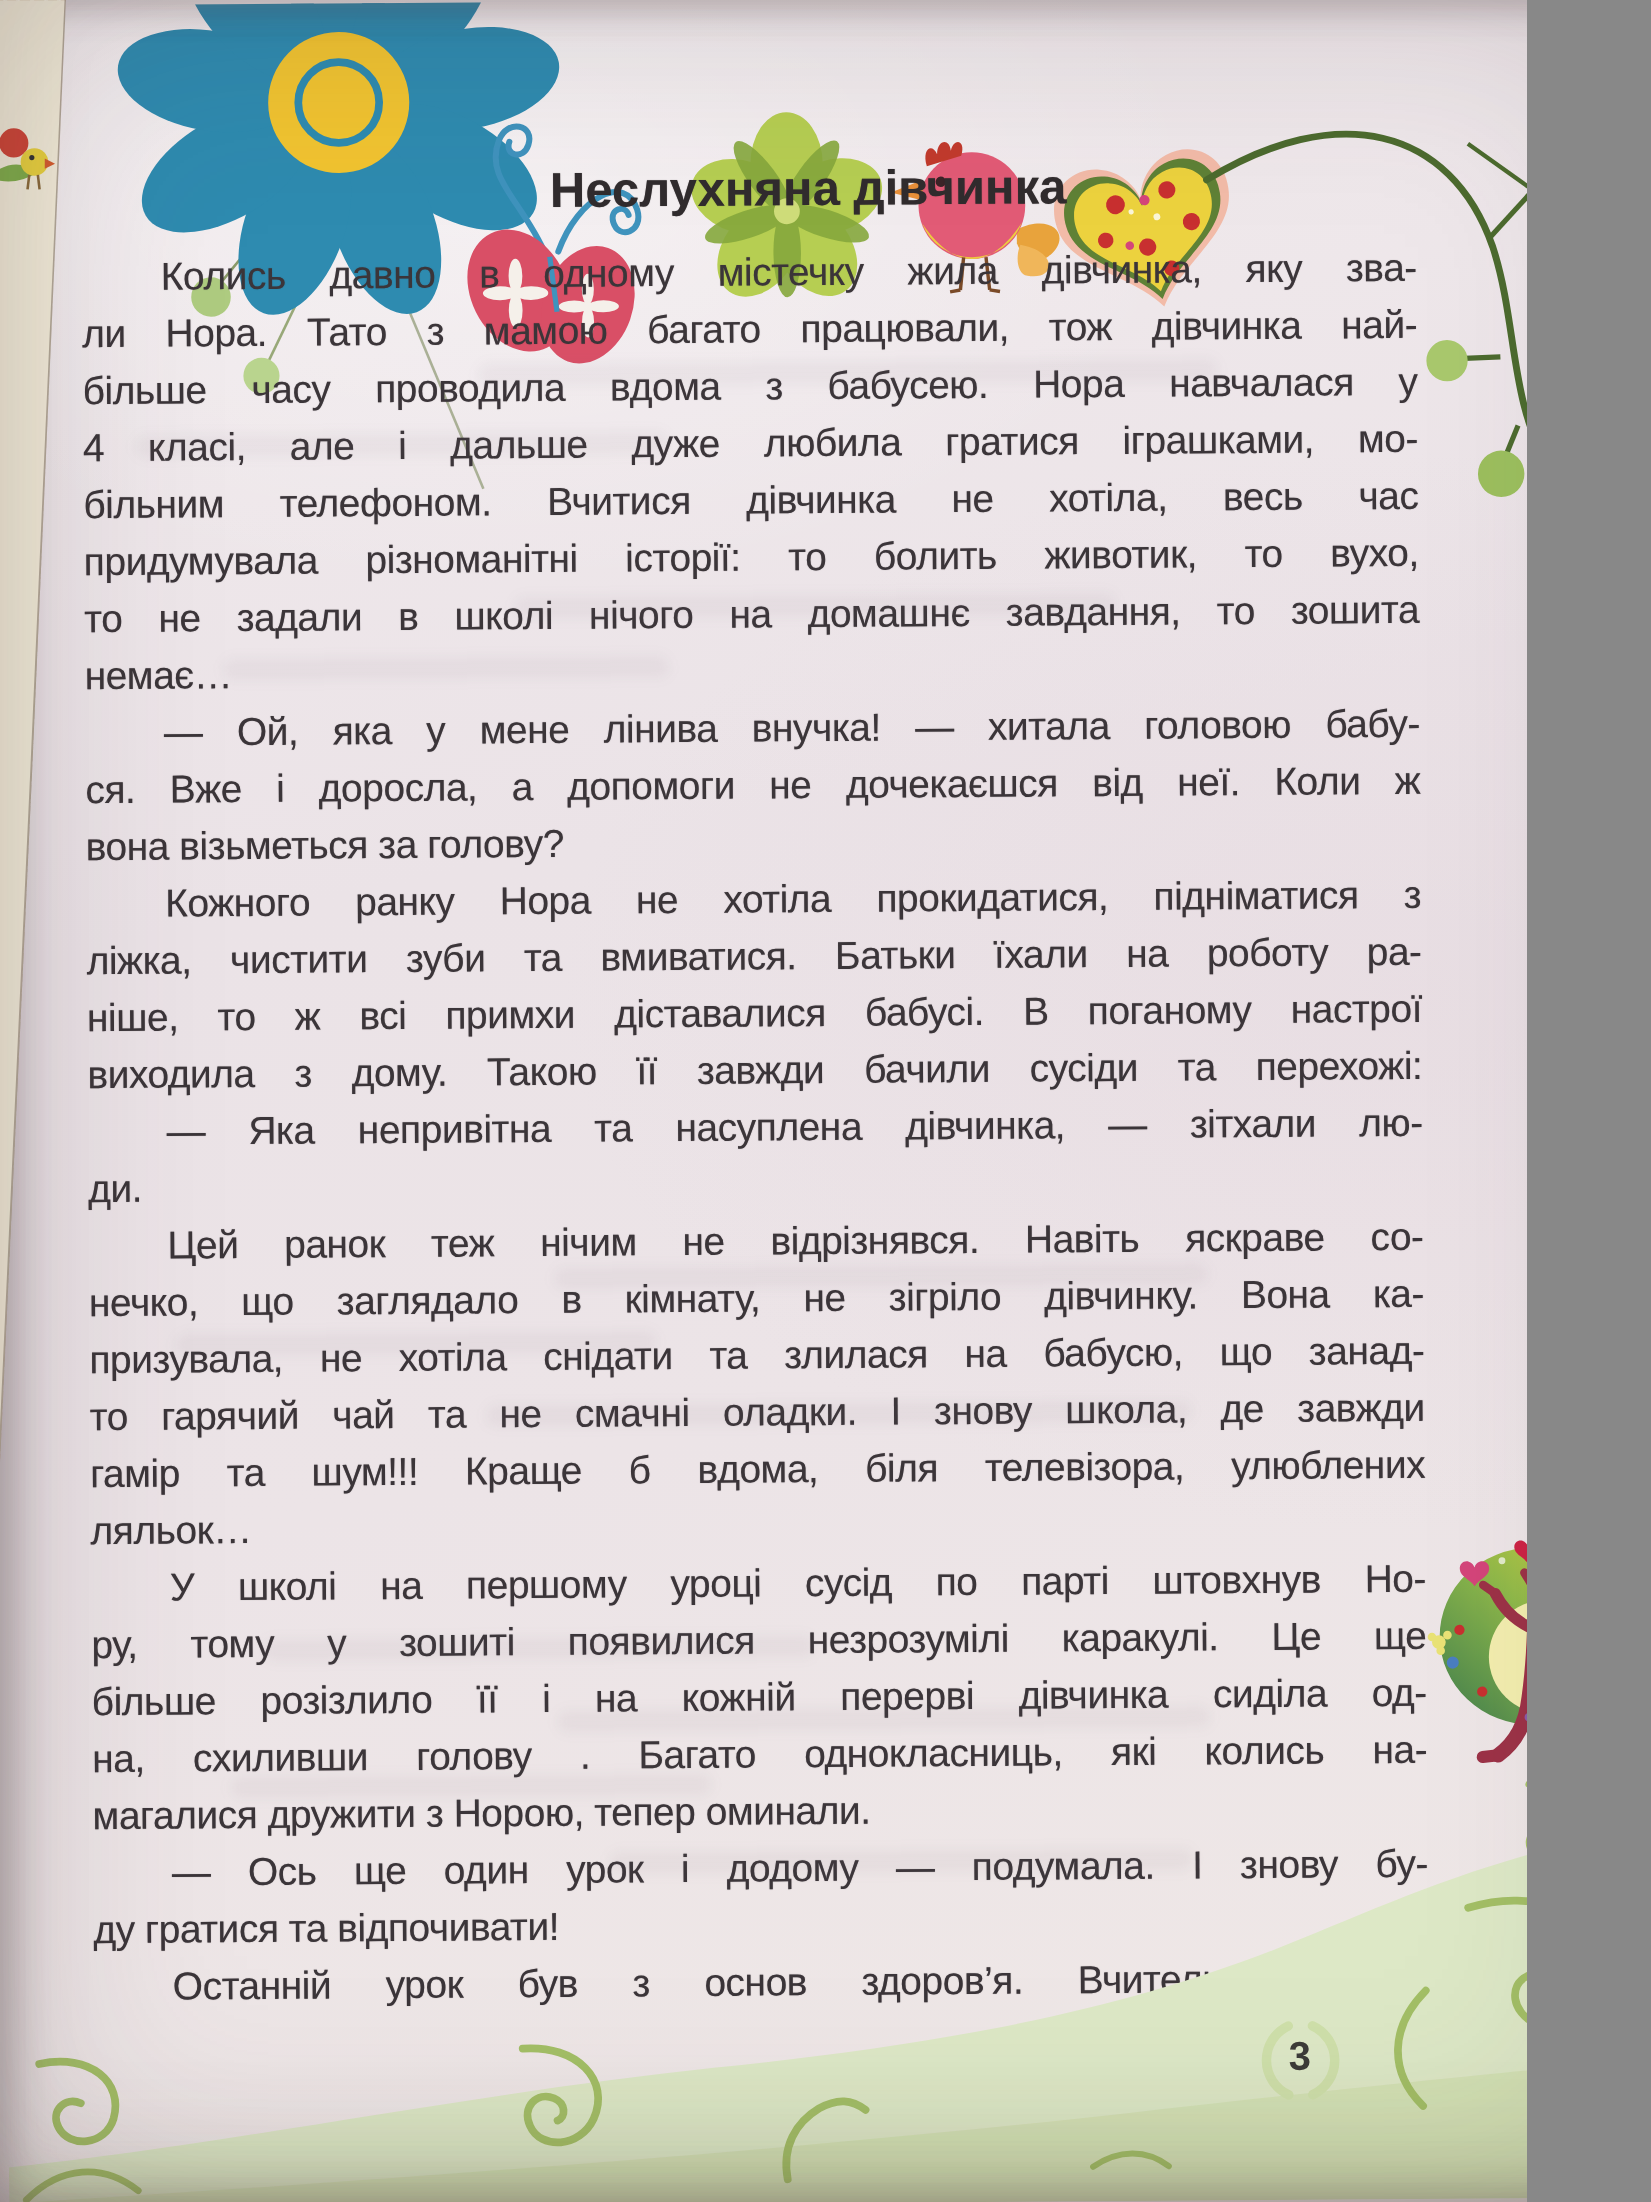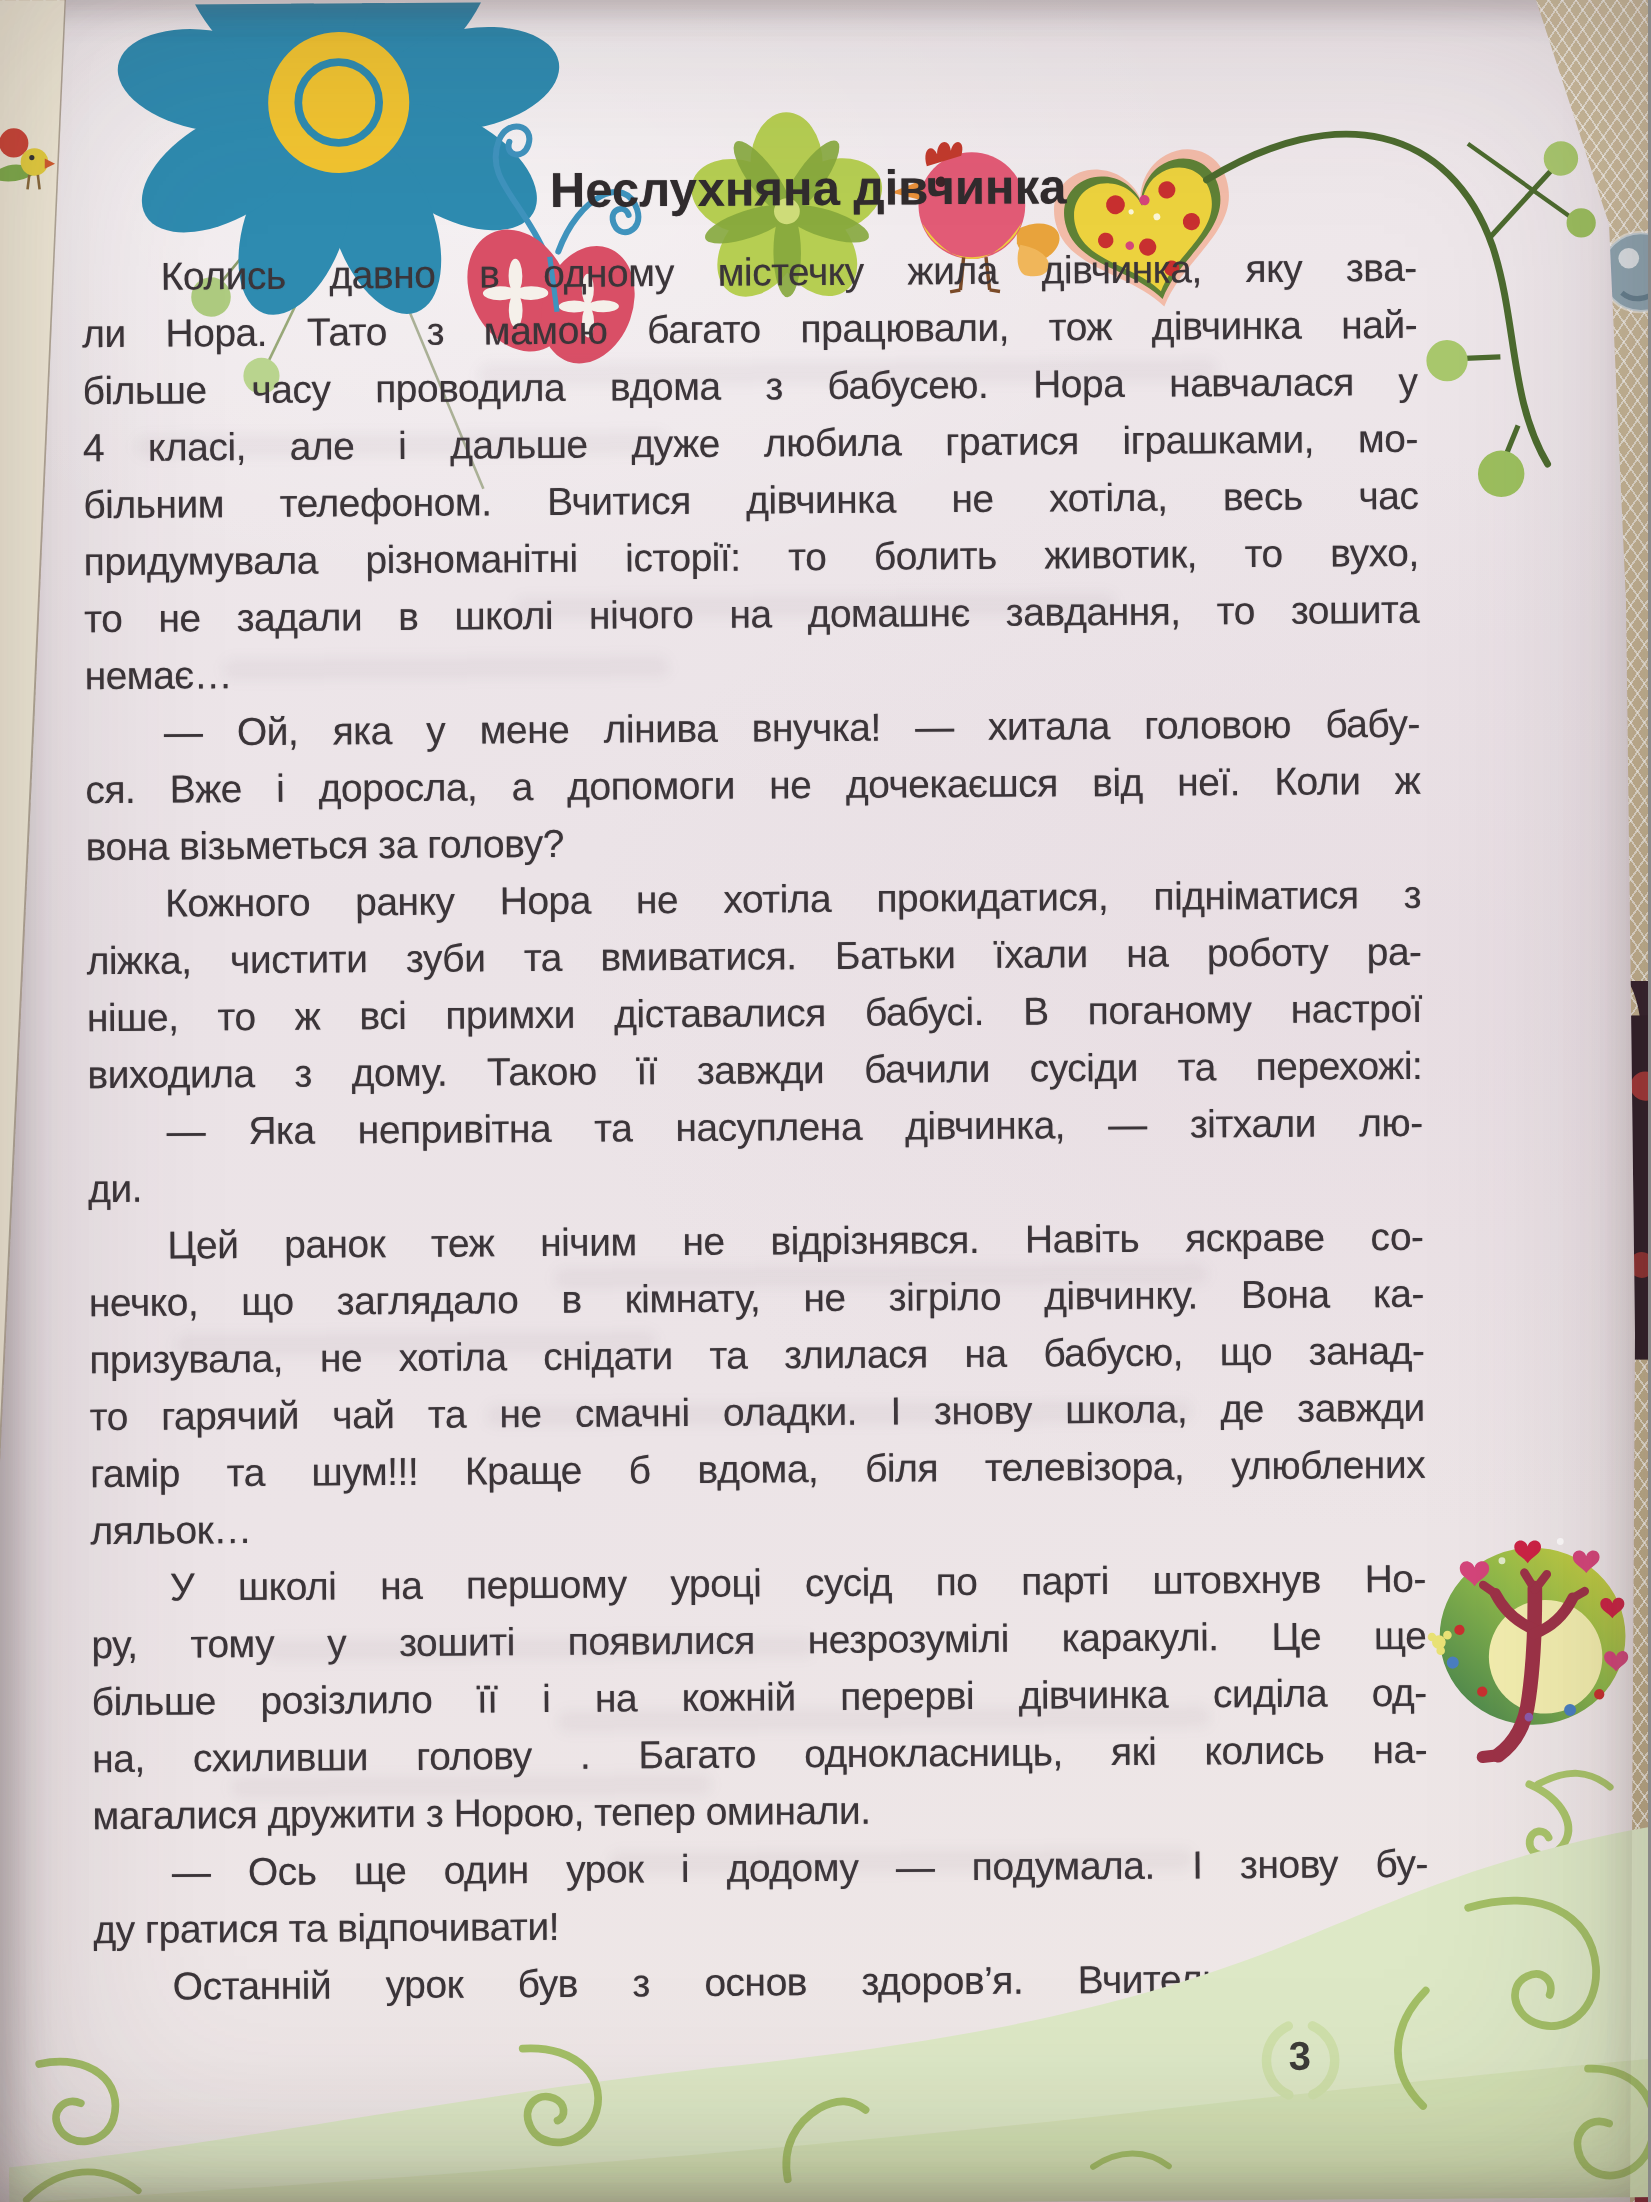--- a/index.html
+++ b/index.html
@@ -1,16 +1,16 @@
 <!DOCTYPE html>
 <html style="font-size:13.8px"><head>
 <meta charset="utf-8">
 <style>
   html,body{margin:0;padding:0;background:#888;}
-  .photo{position:relative;width:1648px;height:2203px;overflow:hidden;
+  .photo{position:relative;width:1527px;height:2203px;overflow:hidden;
          font-family:"Liberation Sans",sans-serif;
          background-color:#c6b494;
          background-image:
            repeating-linear-gradient(55deg, rgba(255,255,255,.55) 0 1.7px, rgba(255,255,255,0) 1.7px 11.2px),
            repeating-linear-gradient(-55deg, rgba(255,255,255,.55) 0 1.7px, rgba(255,255,255,0) 1.7px 11.2px),
            linear-gradient(180deg,#cdbd9e 0%,#c2b08d 55%,#b5a380 100%);}
   svg{display:block;}
   .under{position:absolute;left:0;top:0;}
   
   .page{position:absolute;left:0;top:0;width:1652px;height:2203px;

